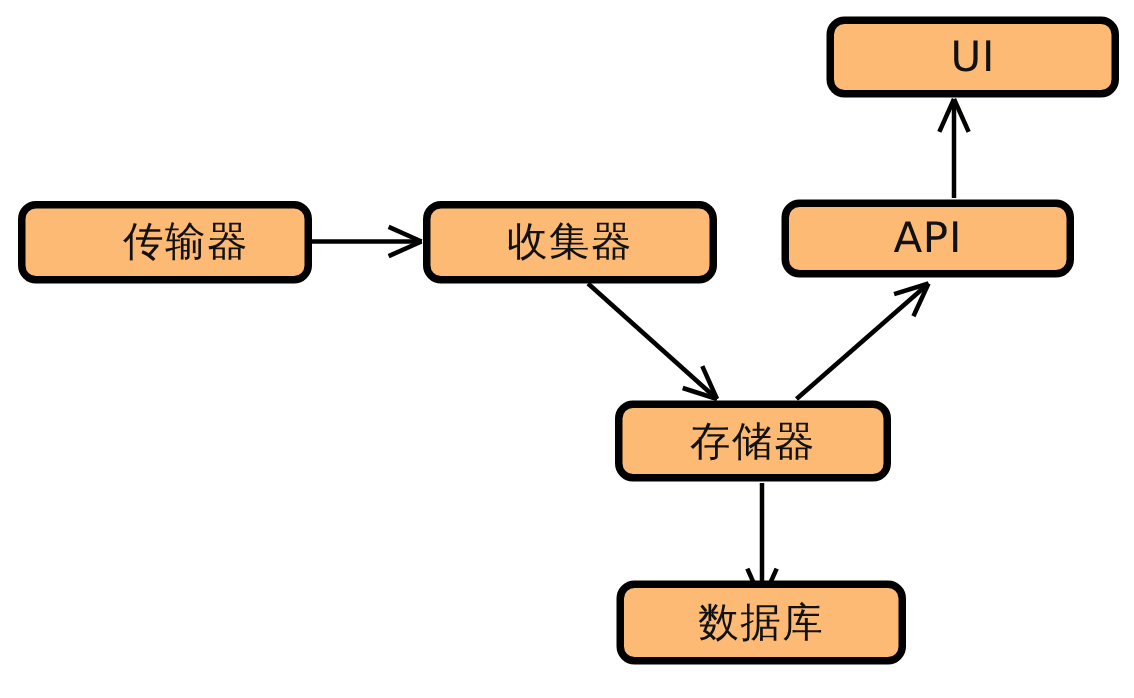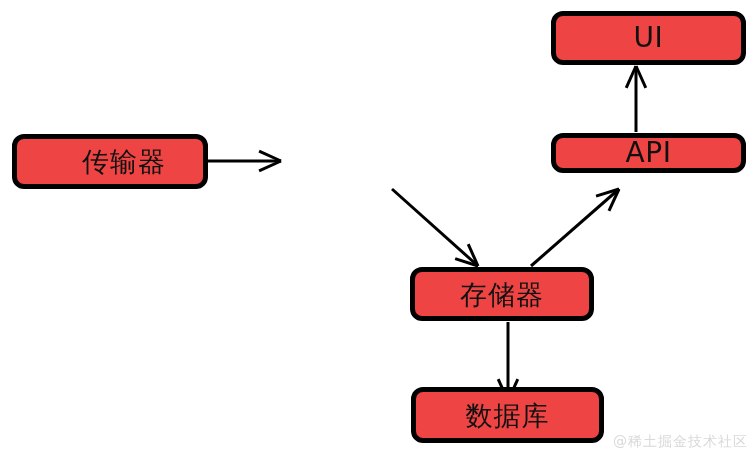--- a/index.html
+++ b/index.html
@@ -20,21 +20,21 @@
   #edges {
     position: absolute;
     left: 0;
     top: 0;
     width: 756px;
     height: 465px;
   }
   .node {
     position: absolute;
     box-sizing: border-box;
-    background: #ef4444;
+    background: #fdba74;
     border: 5px solid #000000;
     border-radius: 12px;
     display: flex;
     align-items: center;
     justify-content: center;
     z-index: 2;
   }
   .node-label {
     color: #111111;
     line-height: 1;
@@ -92,32 +92,34 @@
         <line x1="508" y1="322" x2="508" y2="401" stroke="#000000" stroke-width="3"></line>
         <line x1="508" y1="401" x2="498.2137491265703" y2="379.0858654325046" stroke="#000000" stroke-width="3"></line>
         <line x1="508" y1="401" x2="517.7862508734297" y2="379.0858654325046" stroke="#000000" stroke-width="3"></line>
       </g>
     </svg>
 
   <div class="node" id="node-transmitter" style="left: 12px; top: 134px; width: 196px; height: 55px; padding-left: 28px;">
     <span class="node-label label-cjk">传输器</span>
   </div>
 
+  <div class="node" id="node-collector" style="left: 282px; top: 134px; width: 196px; height: 55px;">
+    <span class="node-label label-cjk">收集器</span>
+  </div>
 
   <div class="node" id="node-ui" style="left: 551px; top: 11px; width: 195px; height: 54px;">
     <span class="node-label label-latin">UI</span>
   </div>
 
-  <div class="node" id="node-api" style="left: 551px; top: 133px; width: 195px; height: 40px;">
+  <div class="node" id="node-api" style="left: 521px; top: 133px; width: 195px; height: 52px;">
     <span class="node-label label-latin">API</span>
   </div>
 
   <div class="node" id="node-storage" style="left: 410px; top: 267px; width: 184px; height: 54px;">
     <span class="node-label label-cjk">存储器</span>
   </div>
 
   <div class="node" id="node-database" style="left: 411px; top: 387px; width: 193px; height: 56px;">
     <span class="node-label label-cjk">数据库</span>
   </div>
 
-  <div id="watermark">@稀土掘金技术社区</div>
 
 </div>
 
 </body></html>

